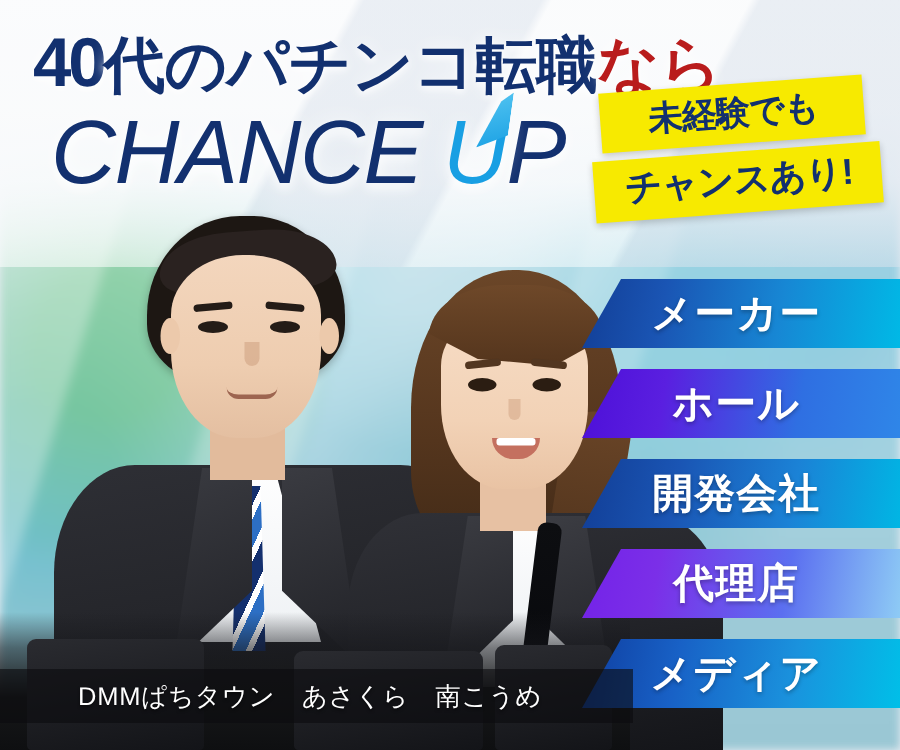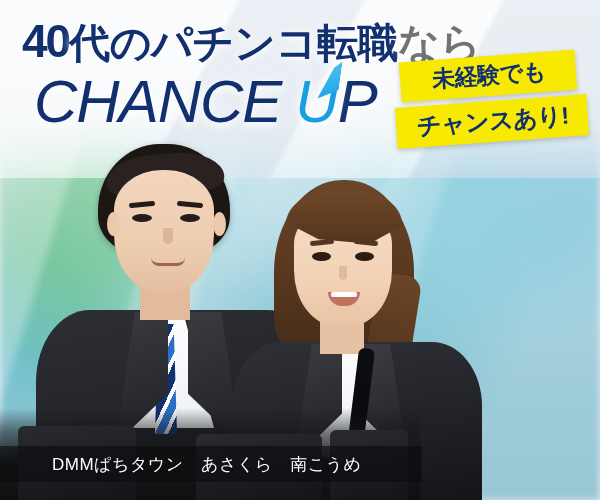--- a/index.html
+++ b/index.html
@@ -159,21 +159,21 @@
   .bag.b3{left:330px;width:78px;height:70px;}
 
   
   .headline{
     position:absolute;left:22px;top:18px;
     font-size:41px;font-weight:700;letter-spacing:-.5px;line-height:1;
     color:#12306f;white-space:nowrap;
     text-shadow:0 2px 5px rgba(255,255,255,.85),0 0 12px rgba(255,255,255,.9);
   }
   .headline .num{font-size:46px;letter-spacing:-2px;}
-  .headline .soft{color:#737373;}
+  .headline .soft{color:#b91c1c;}
 
   
   .logo{
     position:absolute;left:34px;top:72px;
     font-size:60px;font-weight:400;font-style:italic;letter-spacing:-1px;line-height:1;
     color:#12306f;white-space:nowrap;
     text-shadow:0 3px 7px rgba(255,255,255,.8),0 0 14px rgba(255,255,255,.85);
   }
   .logo .u-wrap{position:relative;display:inline-block;color:#189fe3;margin-left:14px;}
   .logo .u-wrap .swoosh{
@@ -279,18 +279,35 @@
 
   <div class="headline"><span class="num">40</span><span>代のパチンコ転職</span><span class="soft">なら</span></div>
 
   <div class="logo"><span>CHANCE</span><span class="u-wrap"><span>U</span><span class="swoosh"></span></span><span>P</span></div>
 
   <div class="badge">
     <div class="bar bar1">未経験でも</div>
     <div class="bar bar2">チャンスあり!</div>
   </div>
 
+  <div class="nav">
+    <div class="nav-btn b1">
+        <span>メーカー</span>
+      </div>
+    <div class="nav-btn b2">
+        <span>ホール</span>
+      </div>
+    <div class="nav-btn b3">
+        <span>開発会社</span>
+      </div>
+    <div class="nav-btn b4">
+        <span>代理店</span>
+      </div>
+    <div class="nav-btn b5">
+        <span>メディア</span>
+      </div>
+  </div>
 
   <div class="credit">
     <span>DMMぱちタウン　あさくら　南こうめ</span>
   </div>
 
 </div>
 
 </body></html>

